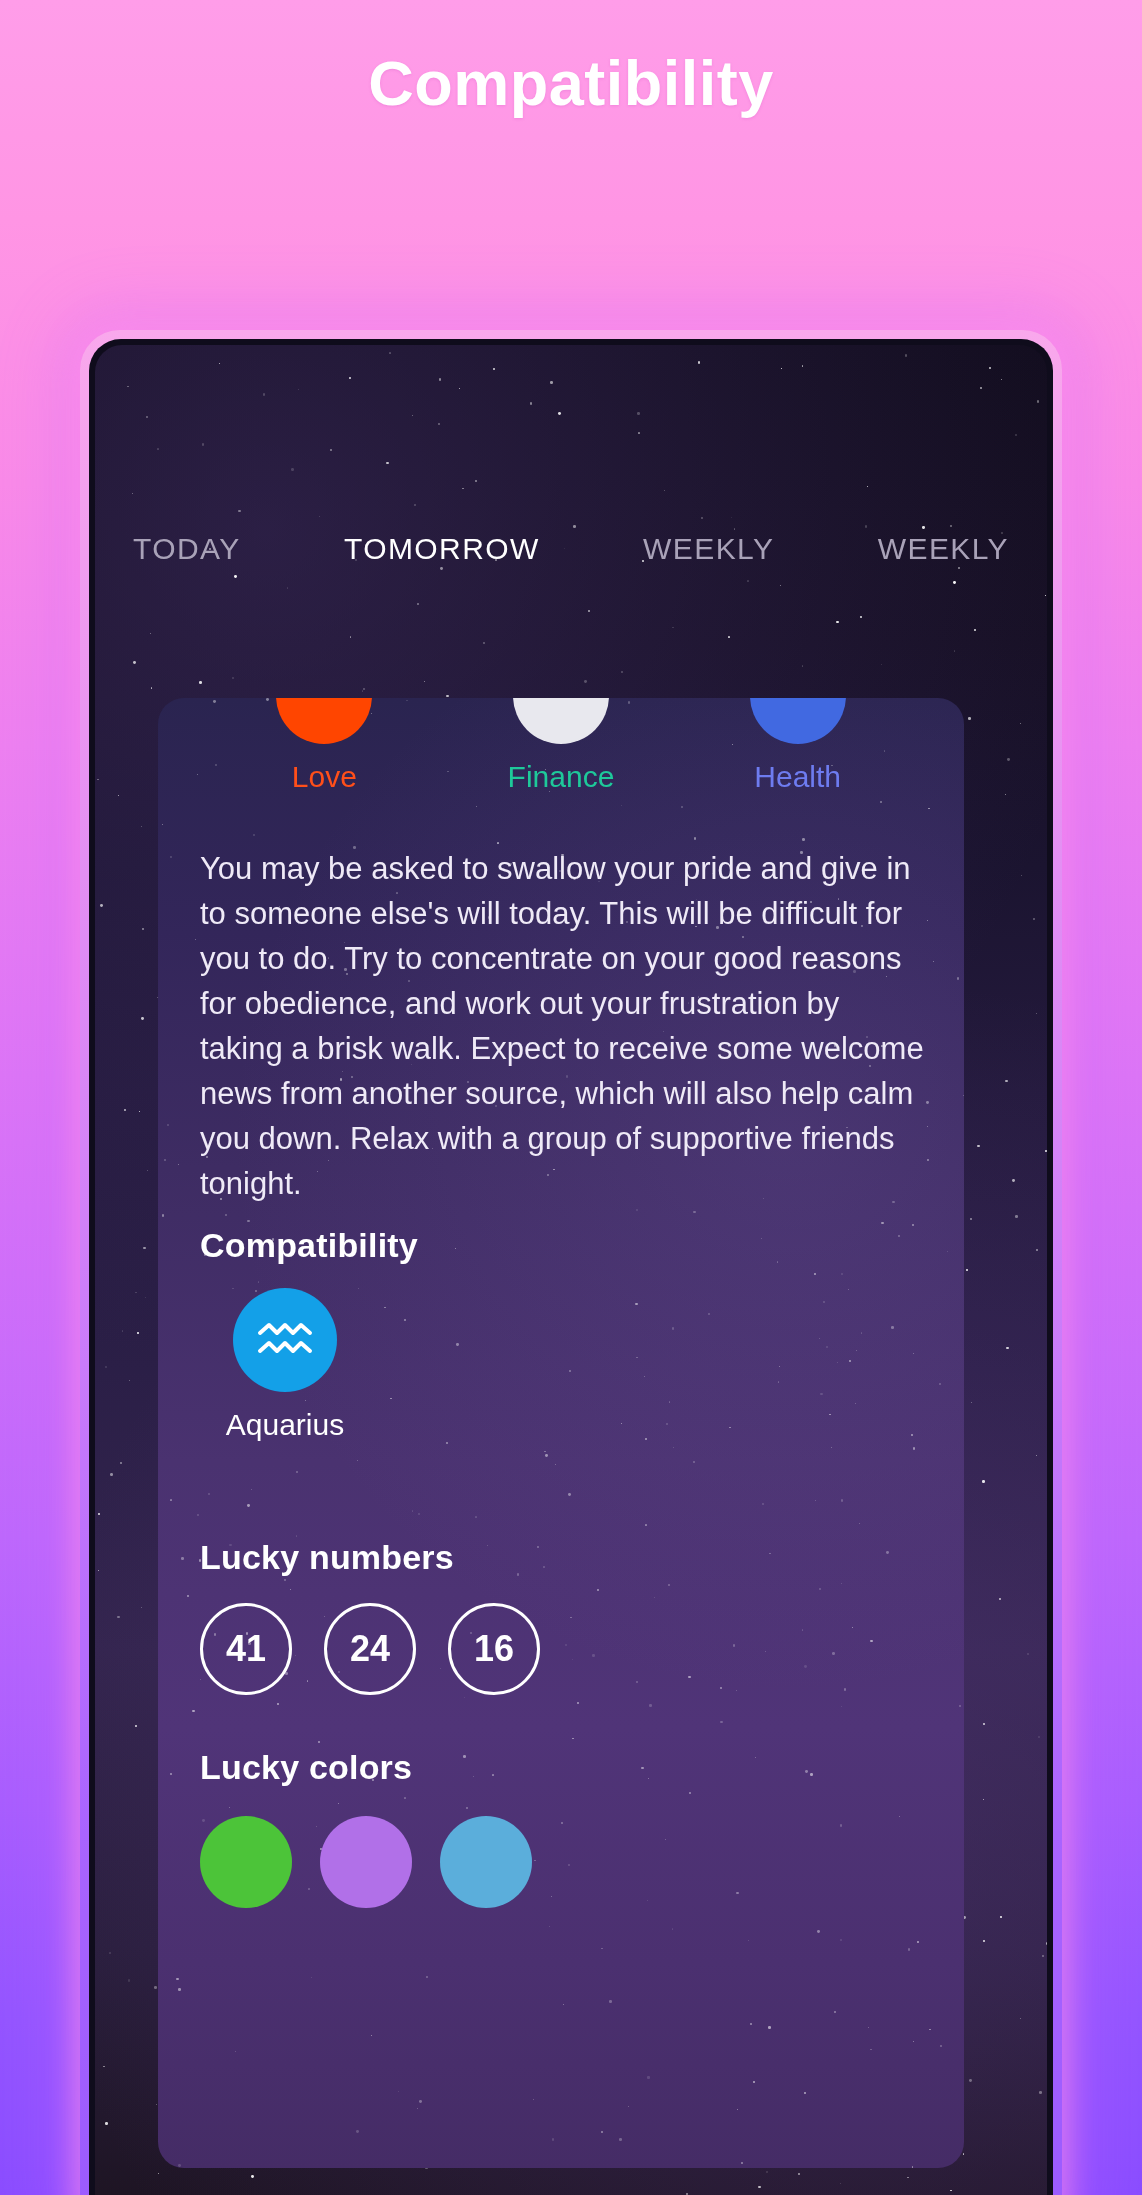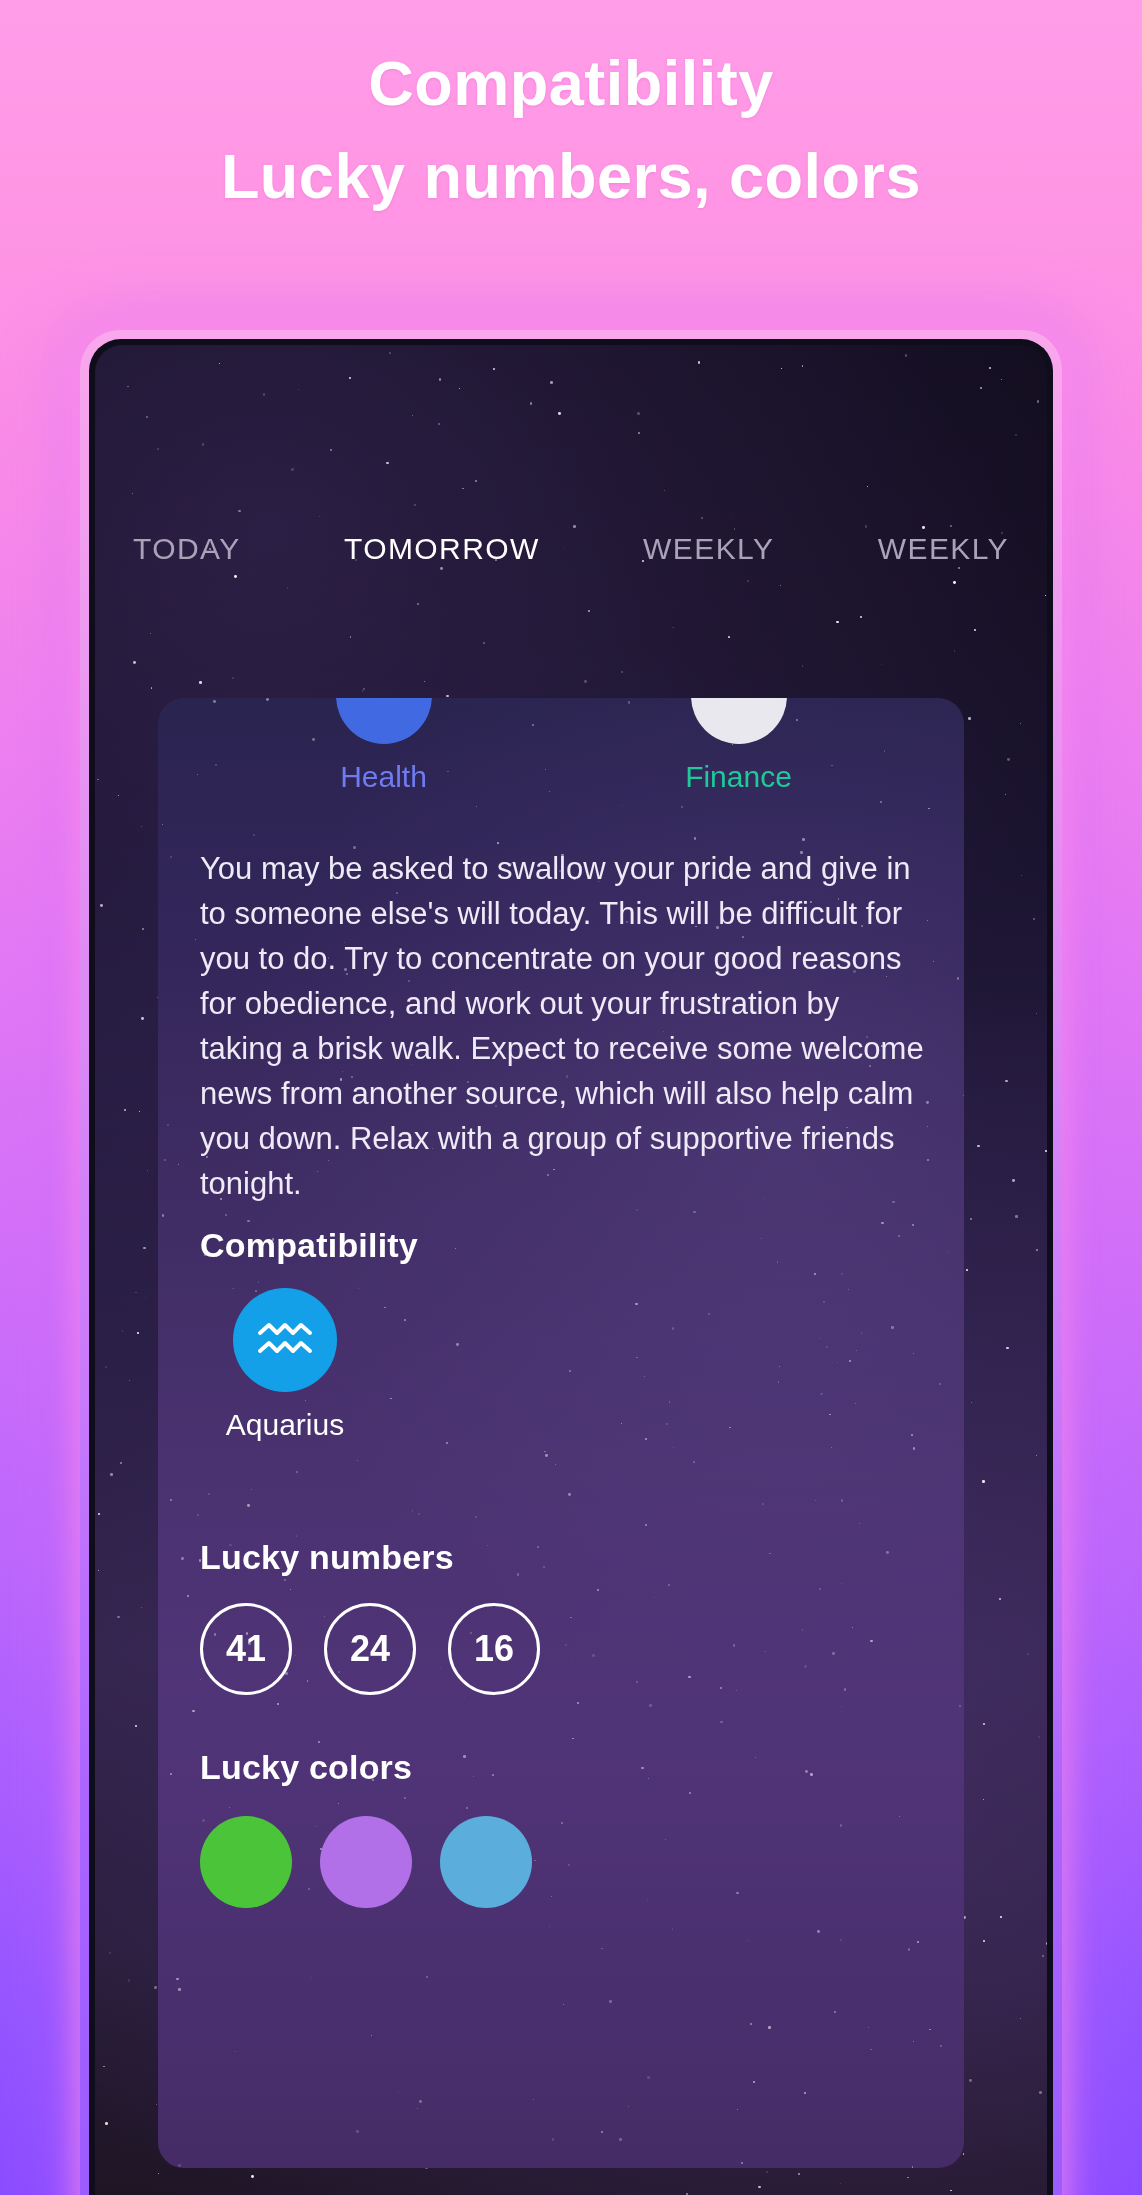--- a/index.html
+++ b/index.html
@@ -168,21 +168,20 @@
     position:absolute; left:42px; top:1118px;
     display:flex; gap:28px;
   }
   .color-dot { width:92px; height:92px; border-radius:50%; }
 </style>
 </head>
 <body>
 
 <div class="promo">
   <div class="promo-line promo-line-1">Compatibility</div>
-  <div class="promo-line promo-line-2">Lucky numbers, colors</div>
 </div>
 
 <div class="device">
  <div class="device-inner">
   <div class="screen">
 
     <div class="stars" id="stars">
           <i style="left:5.07%;top:48.34%;width:2.24px;height:2.24px;opacity:0.53"></i>
           <i style="left:72.11%;top:1.21%;width:0.70px;height:0.70px;opacity:0.78"></i>
           <i style="left:39.66%;top:49.20%;width:2.42px;height:2.42px;opacity:0.72"></i>
@@ -1028,26 +1027,30 @@
             <i style="left:50.91%;top:54.07%;width:2.77px;height:2.77px;opacity:0.41"></i>
             <i style="left:77.04%;top:45.41%;width:1.29px;height:1.29px;opacity:0.43"></i>
             <i style="left:95.31%;top:27.40%;width:2.81px;height:2.81px;opacity:0.40"></i>
             <i style="left:90.98%;top:42.73%;width:2.62px;height:2.62px;opacity:0.34"></i>
             <i style="left:88.37%;top:91.88%;width:1.39px;height:1.39px;opacity:0.26"></i>
             <i style="left:75.85%;top:58.15%;width:1.35px;height:1.35px;opacity:0.30"></i>
           </div>
 
       <div class="metrics">
         <div class="metric">
-          <div class="ring" id="ring-health" style="background: rgb(65, 105, 225);"></div>
-          <div class="mlabel" id="lbl-health" style="color: rgb(110, 124, 240);">Health</div>
+          <div class="ring" id="ring-love" style="background: rgb(255, 69, 0);"></div>
+          <div class="mlabel" id="lbl-love" style="color: rgb(255, 79, 26);">Love</div>
         </div>
         <div class="metric">
           <div class="ring" id="ring-finance" style="background: rgb(232, 232, 238);"></div>
           <div class="mlabel" id="lbl-finance" style="color: rgb(30, 201, 154);">Finance</div>
+        </div>
+        <div class="metric">
+          <div class="ring" id="ring-health" style="background: rgb(65, 105, 225);"></div>
+          <div class="mlabel" id="lbl-health" style="color: rgb(110, 124, 240);">Health</div>
         </div>
       </div>
 
       <div class="paragraph">You may be asked to swallow your pride and give in to someone else's will today. This will be difficult for you to do. Try to concentrate on your good reasons for obedience, and work out your frustration by taking a brisk walk. Expect to receive some welcome news from another source, which will also help calm you down. Relax with a group of supportive friends tonight.</div>
 
       <div class="section-title compat-title">Compatibility</div>
       <div class="compat-row">
 
 
         <div class="compat-item">

